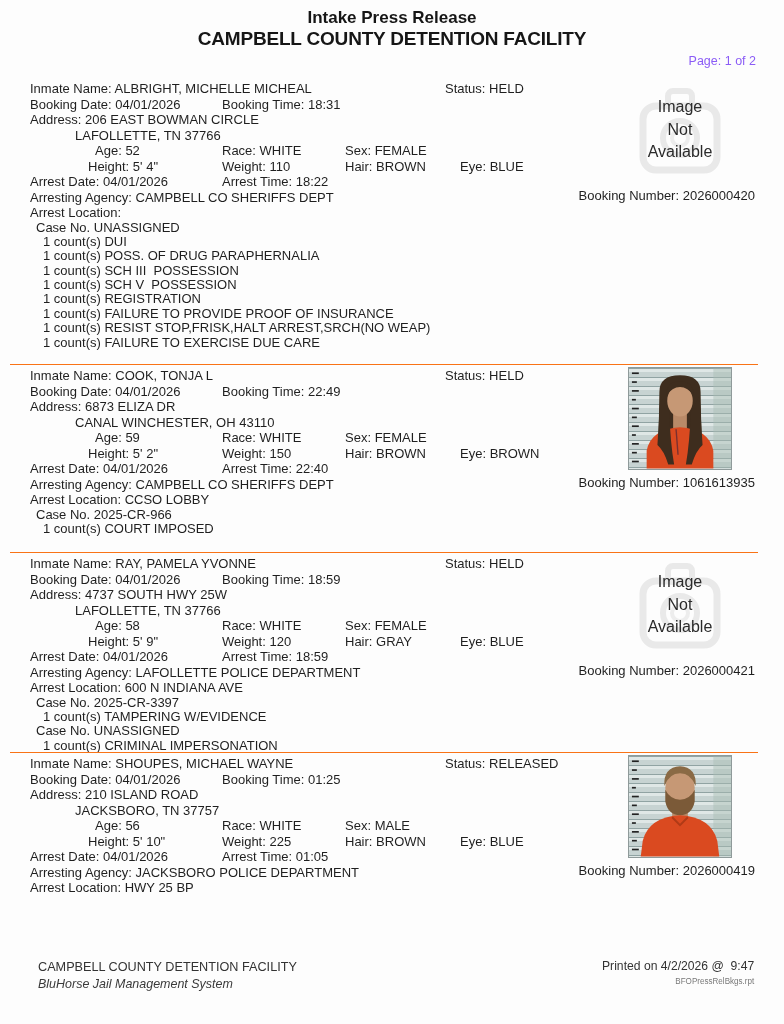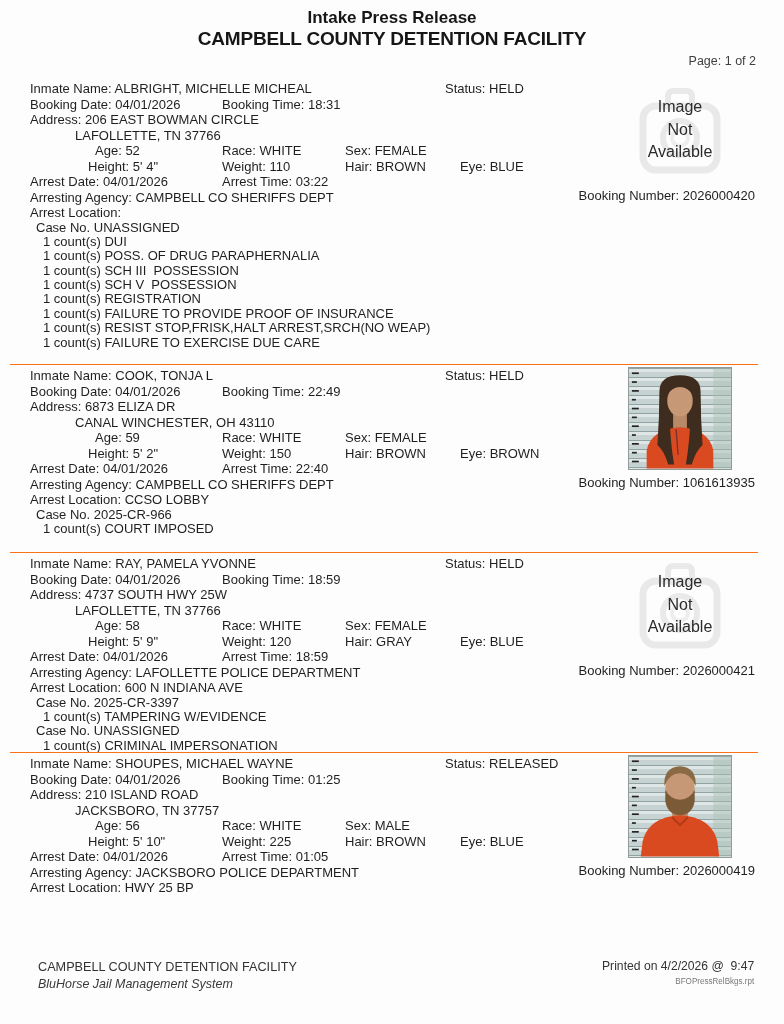--- a/index.html
+++ b/index.html
@@ -4,21 +4,21 @@
 <style>
   html,body{margin:0;padding:0;background:#ffffff;}
   .page{
     position:relative;width:784px;height:1024px;margin:0 auto;
     background:#fdfdfd;overflow:hidden;
     font-family:"Liberation Sans",sans-serif;color:#1f1f1f;
   }
   
   .title1{padding-top:8px;text-align:center;font-weight:bold;font-size:17px;color:#161616;}
   .title2{text-align:center;font-weight:bold;font-size:19px;letter-spacing:-0.2px;color:#161616;}
-  .page-num{position:absolute;top:54px;right:28px;font-size:12.5px;color:#404040;}
+  .page-num{position:absolute;top:54px;right:28px;font-size:12.5px;color:#8b5cf6;}
   
   #records{position:absolute;top:78px;left:10px;width:748px;}
   .record{position:relative;box-sizing:border-box;padding-top:3px;}
   .record + .record{border-top:1px solid #f97316;}
   .record:nth-child(1){height:286px;}
   .record:nth-child(2){height:188px;}
   .record:nth-child(3){height:200px;}
   .record:nth-child(4){height:178px;}
   .row{position:relative;height:15.5px;font-size:13px;}
   .cell{position:absolute;top:0;white-space:pre;}
@@ -84,21 +84,21 @@
         <span class="cell l335"><span>Sex:</span> <span>FEMALE</span></span>
       </div>
       <div class="row">
         <span class="cell l78"><span>Height:</span> <span>5' 4"</span></span>
         <span class="cell l212"><span>Weight:</span> <span>110</span></span>
         <span class="cell l335"><span>Hair:</span> <span>BROWN</span></span>
         <span class="cell l450"><span>Eye:</span> <span>BLUE</span></span>
       </div>
       <div class="row">
         <span class="cell l20"><span>Arrest Date:</span> <span>04/01/2026</span></span>
-        <span class="cell l212"><span>Arrest Time:</span> <span>03:22</span></span>
+        <span class="cell l212"><span>Arrest Time:</span> <span>18:22</span></span>
       </div>
       <div class="row">
         <span class="cell l20"><span>Arresting Agency:</span> <span>CAMPBELL CO SHERIFFS DEPT</span></span>
       </div>
       <div class="row">
         <span class="cell l20"><span>Arrest Location:</span> <span></span></span>
       </div>
     </div>
 
     <div class="charges">

